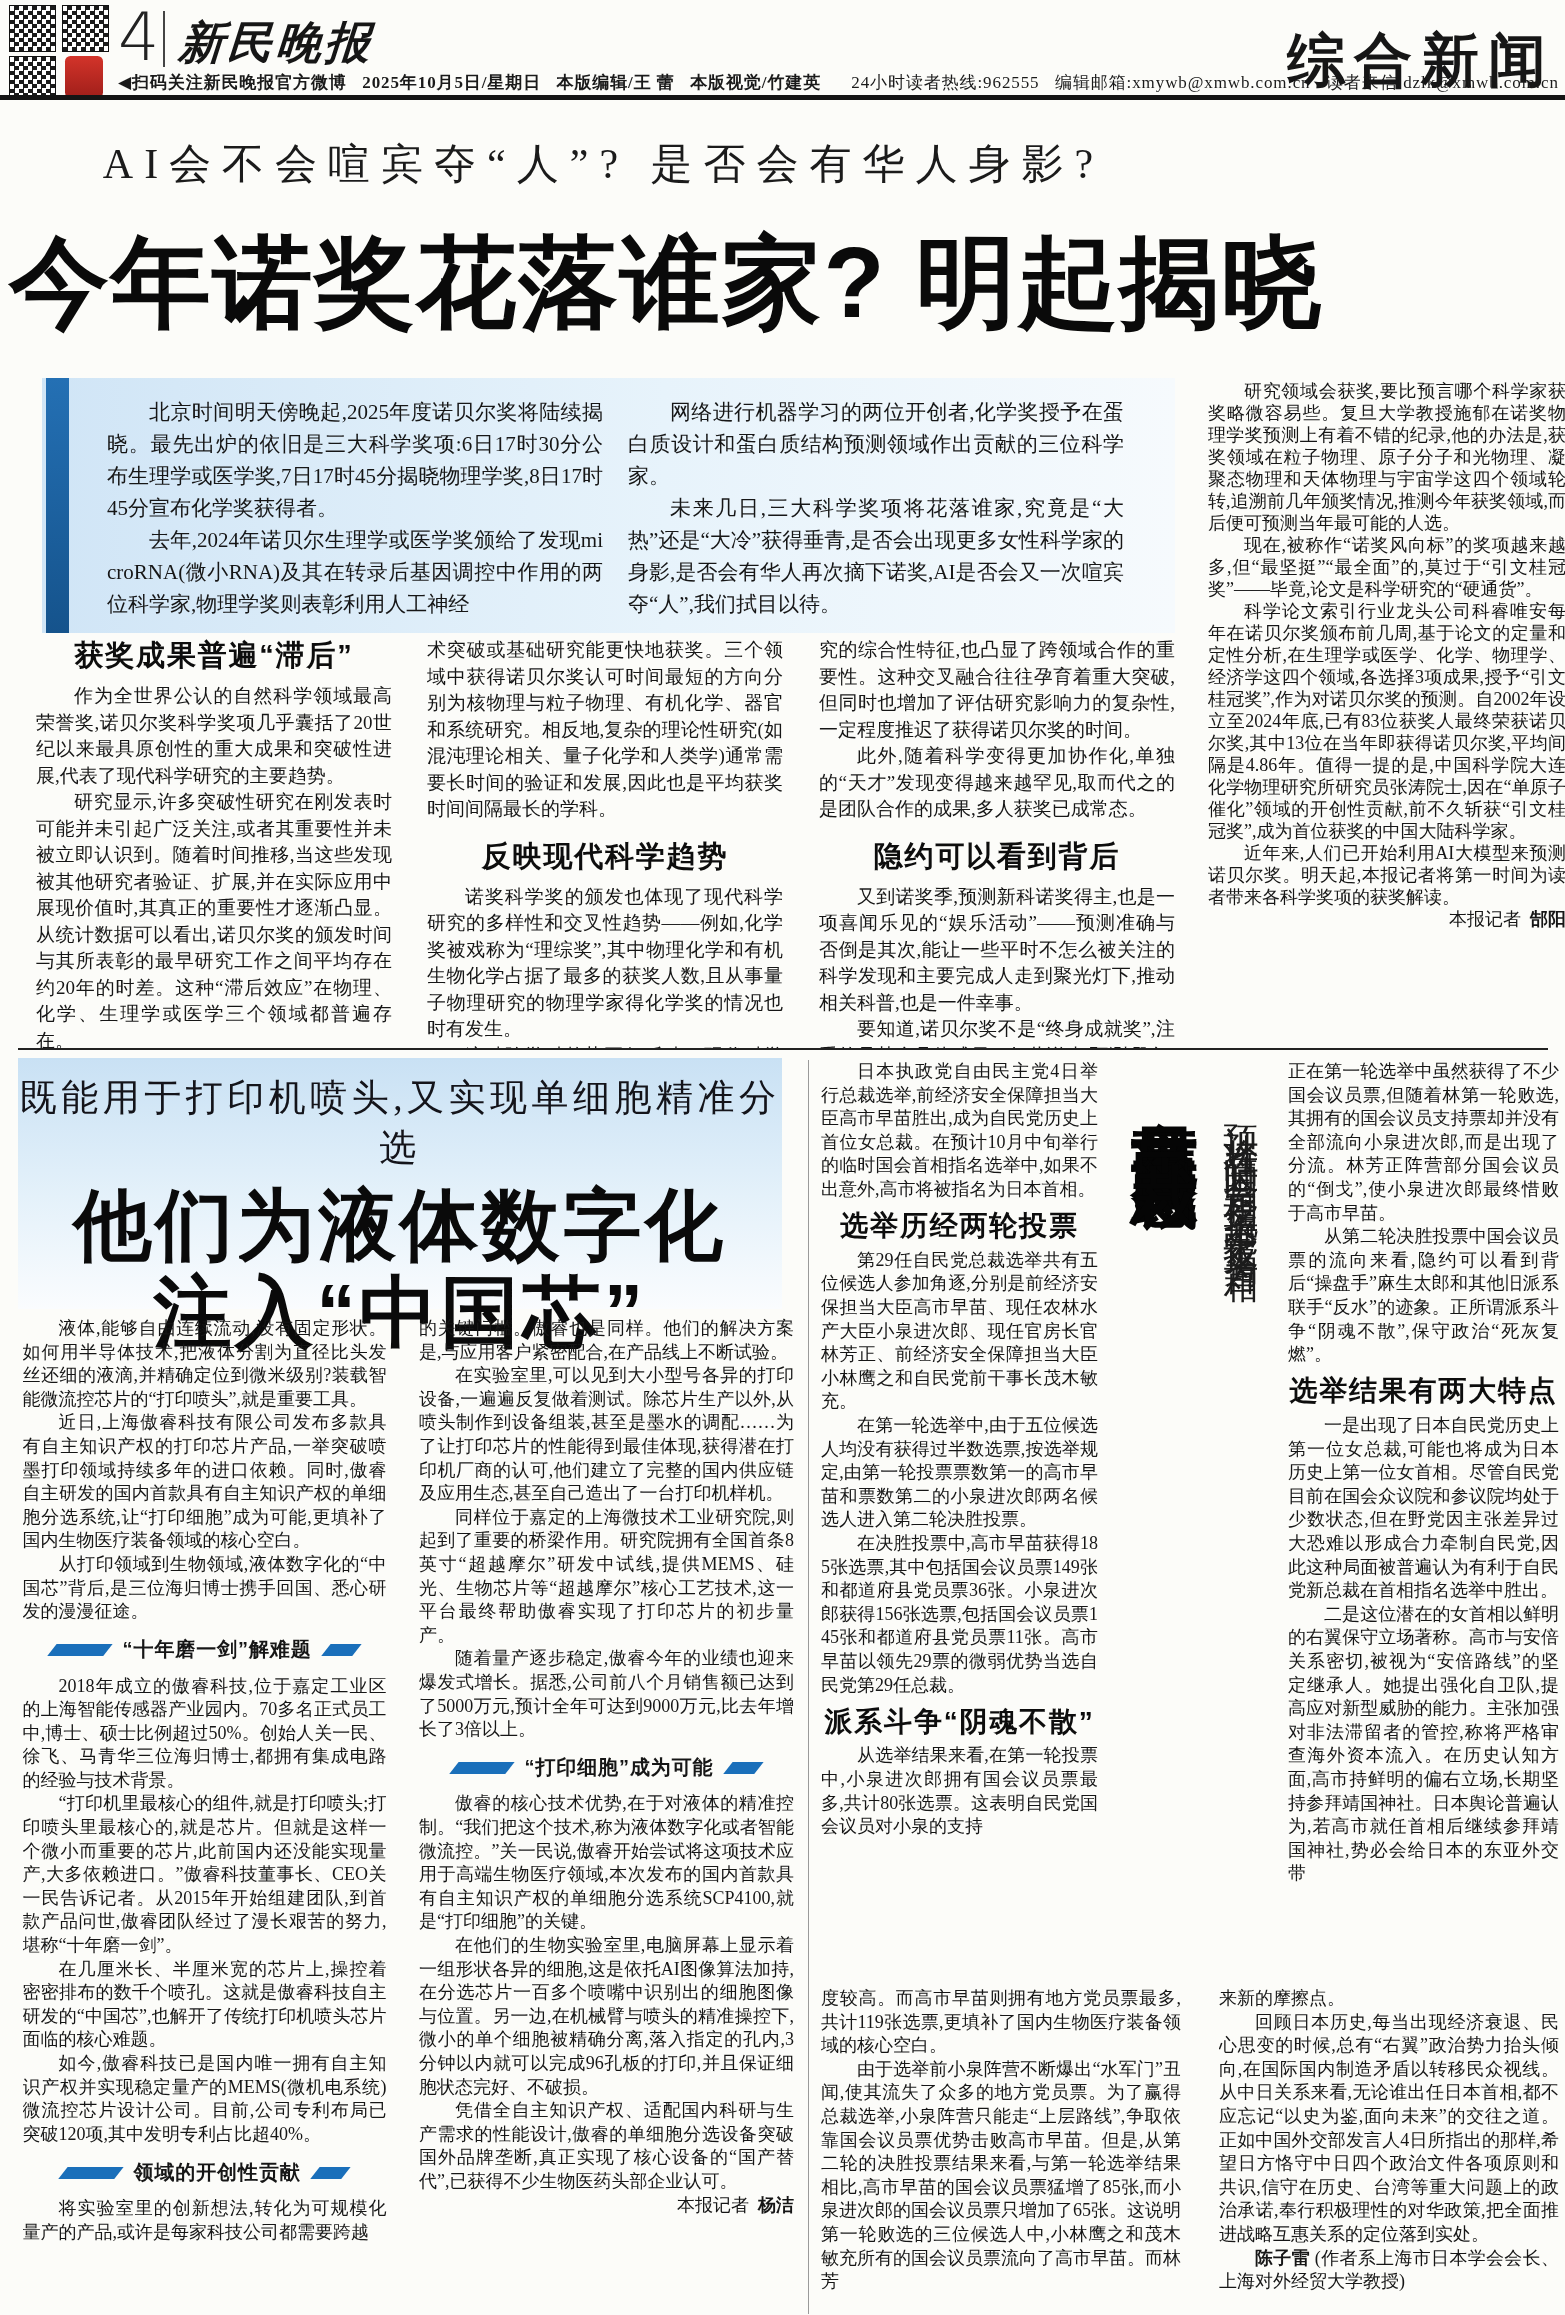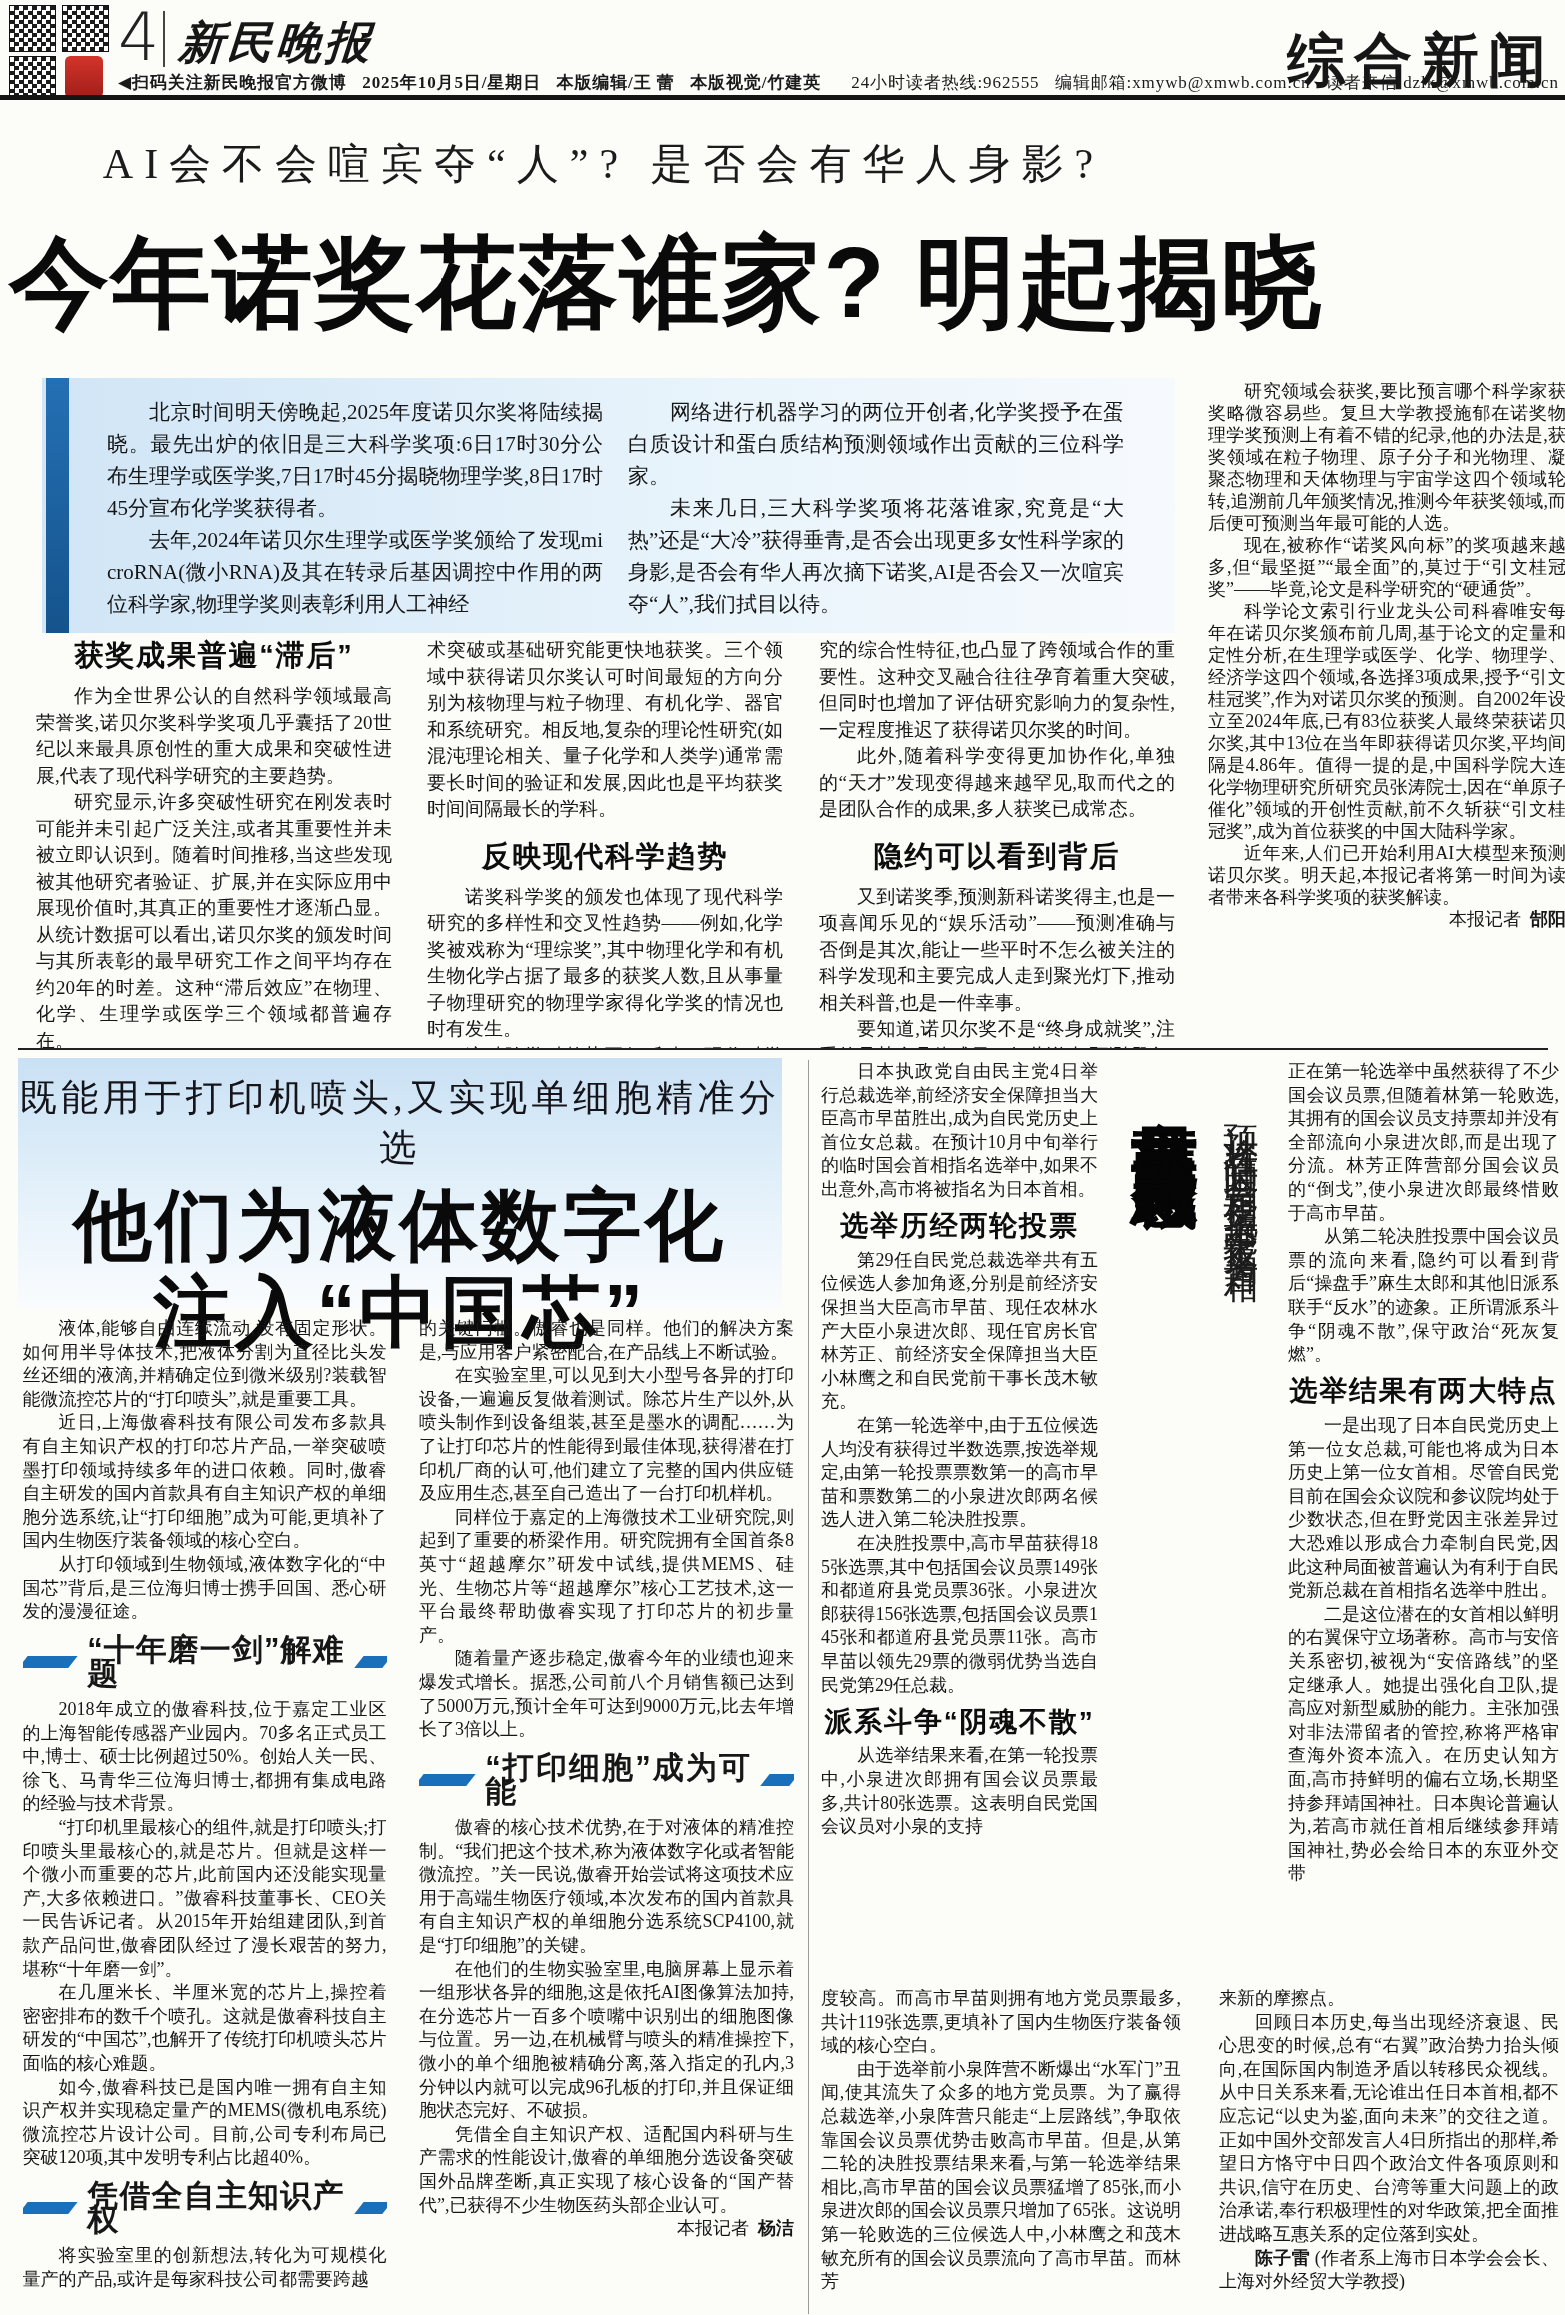--- a/index.html
+++ b/index.html
@@ -42,21 +42,21 @@
 
   
   .sec-rule { background:#222; }
 
   
   .a2-box { background:linear-gradient(180deg,#c9e1f4 0%,#e4f1fa 55%,#fafcfe 100%); text-align:center; }
   .a2-kicker { font-size:37px; letter-spacing:4.5px; color:#14141a; }
   .a2-h { font-family:"Liberation Sans","DejaVu Sans",sans-serif; font-weight:900; font-size:78px; line-height:87px; letter-spacing:3.6px; color:#0a0a0a; }
   .a2-col { font-size:18px; line-height:23.6px; }
   .a2-col .dash-head { display:flex; align-items:center; justify-content:center; gap:14.5px; margin:14.5px 0 12.7px; }
-  .dash-head .t { font-family:"Liberation Sans","DejaVu Sans",sans-serif; font-weight:900; font-size:31px; letter-spacing:0.9px; }
+  .dash-head .t { font-family:"Liberation Sans","DejaVu Sans",sans-serif; font-weight:900; font-size:20px; letter-spacing:0.9px; }
   .deco { width:56px; height:11.8px; background:#1a6fba; transform:skewX(-38deg); }
   .deco.s { width:31px; }
 
   
   .a3-col { font-size:18px; line-height:23.6px; }
   .a3-col .subhead { font-size:28px; margin:12.7px 0 11px; }
   .vhead { writing-mode:vertical-rl; font-weight:900; font-size:67px; letter-spacing:3.6px; color:#050505; }
   .vsub  { writing-mode:vertical-rl; font-size:35px; letter-spacing:7.2px; color:#1c1c1c; }
   .vrule { background:#9a9a9a; width:0.9px; }
 </style>
@@ -153,21 +153,21 @@
       <span class="deco"></span>
       <span class="t">“十年磨一剑”解难题</span>
       <span class="deco s"></span>
     </div>
     <p>2018年成立的傲睿科技,位于嘉定工业区的上海智能传感器产业园内。70多名正式员工中,博士、硕士比例超过50%。创始人关一民、徐飞、马青华三位海归博士,都拥有集成电路的经验与技术背景。</p>
     <p>“打印机里最核心的组件,就是打印喷头;打印喷头里最核心的,就是芯片。但就是这样一个微小而重要的芯片,此前国内还没能实现量产,大多依赖进口。”傲睿科技董事长、CEO关一民告诉记者。从2015年开始组建团队,到首款产品问世,傲睿团队经过了漫长艰苦的努力,堪称“十年磨一剑”。</p>
     <p>在几厘米长、半厘米宽的芯片上,操控着密密排布的数千个喷孔。这就是傲睿科技自主研发的“中国芯”,也解开了传统打印机喷头芯片面临的核心难题。</p>
     <p>如今,傲睿科技已是国内唯一拥有自主知识产权并实现稳定量产的MEMS(微机电系统)微流控芯片设计公司。目前,公司专利布局已突破120项,其中发明专利占比超40%。</p>
     <div class="dash-head">
       <span class="deco"></span>
-      <span class="t">凭借全自主知识产权</span>
+      <span class="t">领域的开创性贡献</span>
       <span class="deco s"></span>
     </div>
     <p>将实验室里的创新想法,转化为可规模化量产的产品,或许是每家科技公司都需要跨越</p>
   </div>
 
   <div class="abs col a2-col" style="left:419px;top:1317px;width:375px;height:999px;">
     <p class="noind">的关键门槛。傲睿也是同样。他们的解决方案是,与应用客户紧密配合,在产品线上不断试验。</p>
     <p>在实验室里,可以见到大小型号各异的打印设备,一遍遍反复做着测试。除芯片生产以外,从喷头制作到设备组装,甚至是墨水的调配……为了让打印芯片的性能得到最佳体现,获得潜在打印机厂商的认可,他们建立了完整的国内供应链及应用生态,甚至自己造出了一台打印机样机。</p>
     <p>同样位于嘉定的上海微技术工业研究院,则起到了重要的桥梁作用。研究院拥有全国首条8英寸“超越摩尔”研发中试线,提供MEMS、硅光、生物芯片等“超越摩尔”核心工艺技术,这一平台最终帮助傲睿实现了打印芯片的初步量产。</p>
     <p>随着量产逐步稳定,傲睿今年的业绩也迎来爆发式增长。据悉,公司前八个月销售额已达到了5000万元,预计全年可达到9000万元,比去年增长了3倍以上。</p>

